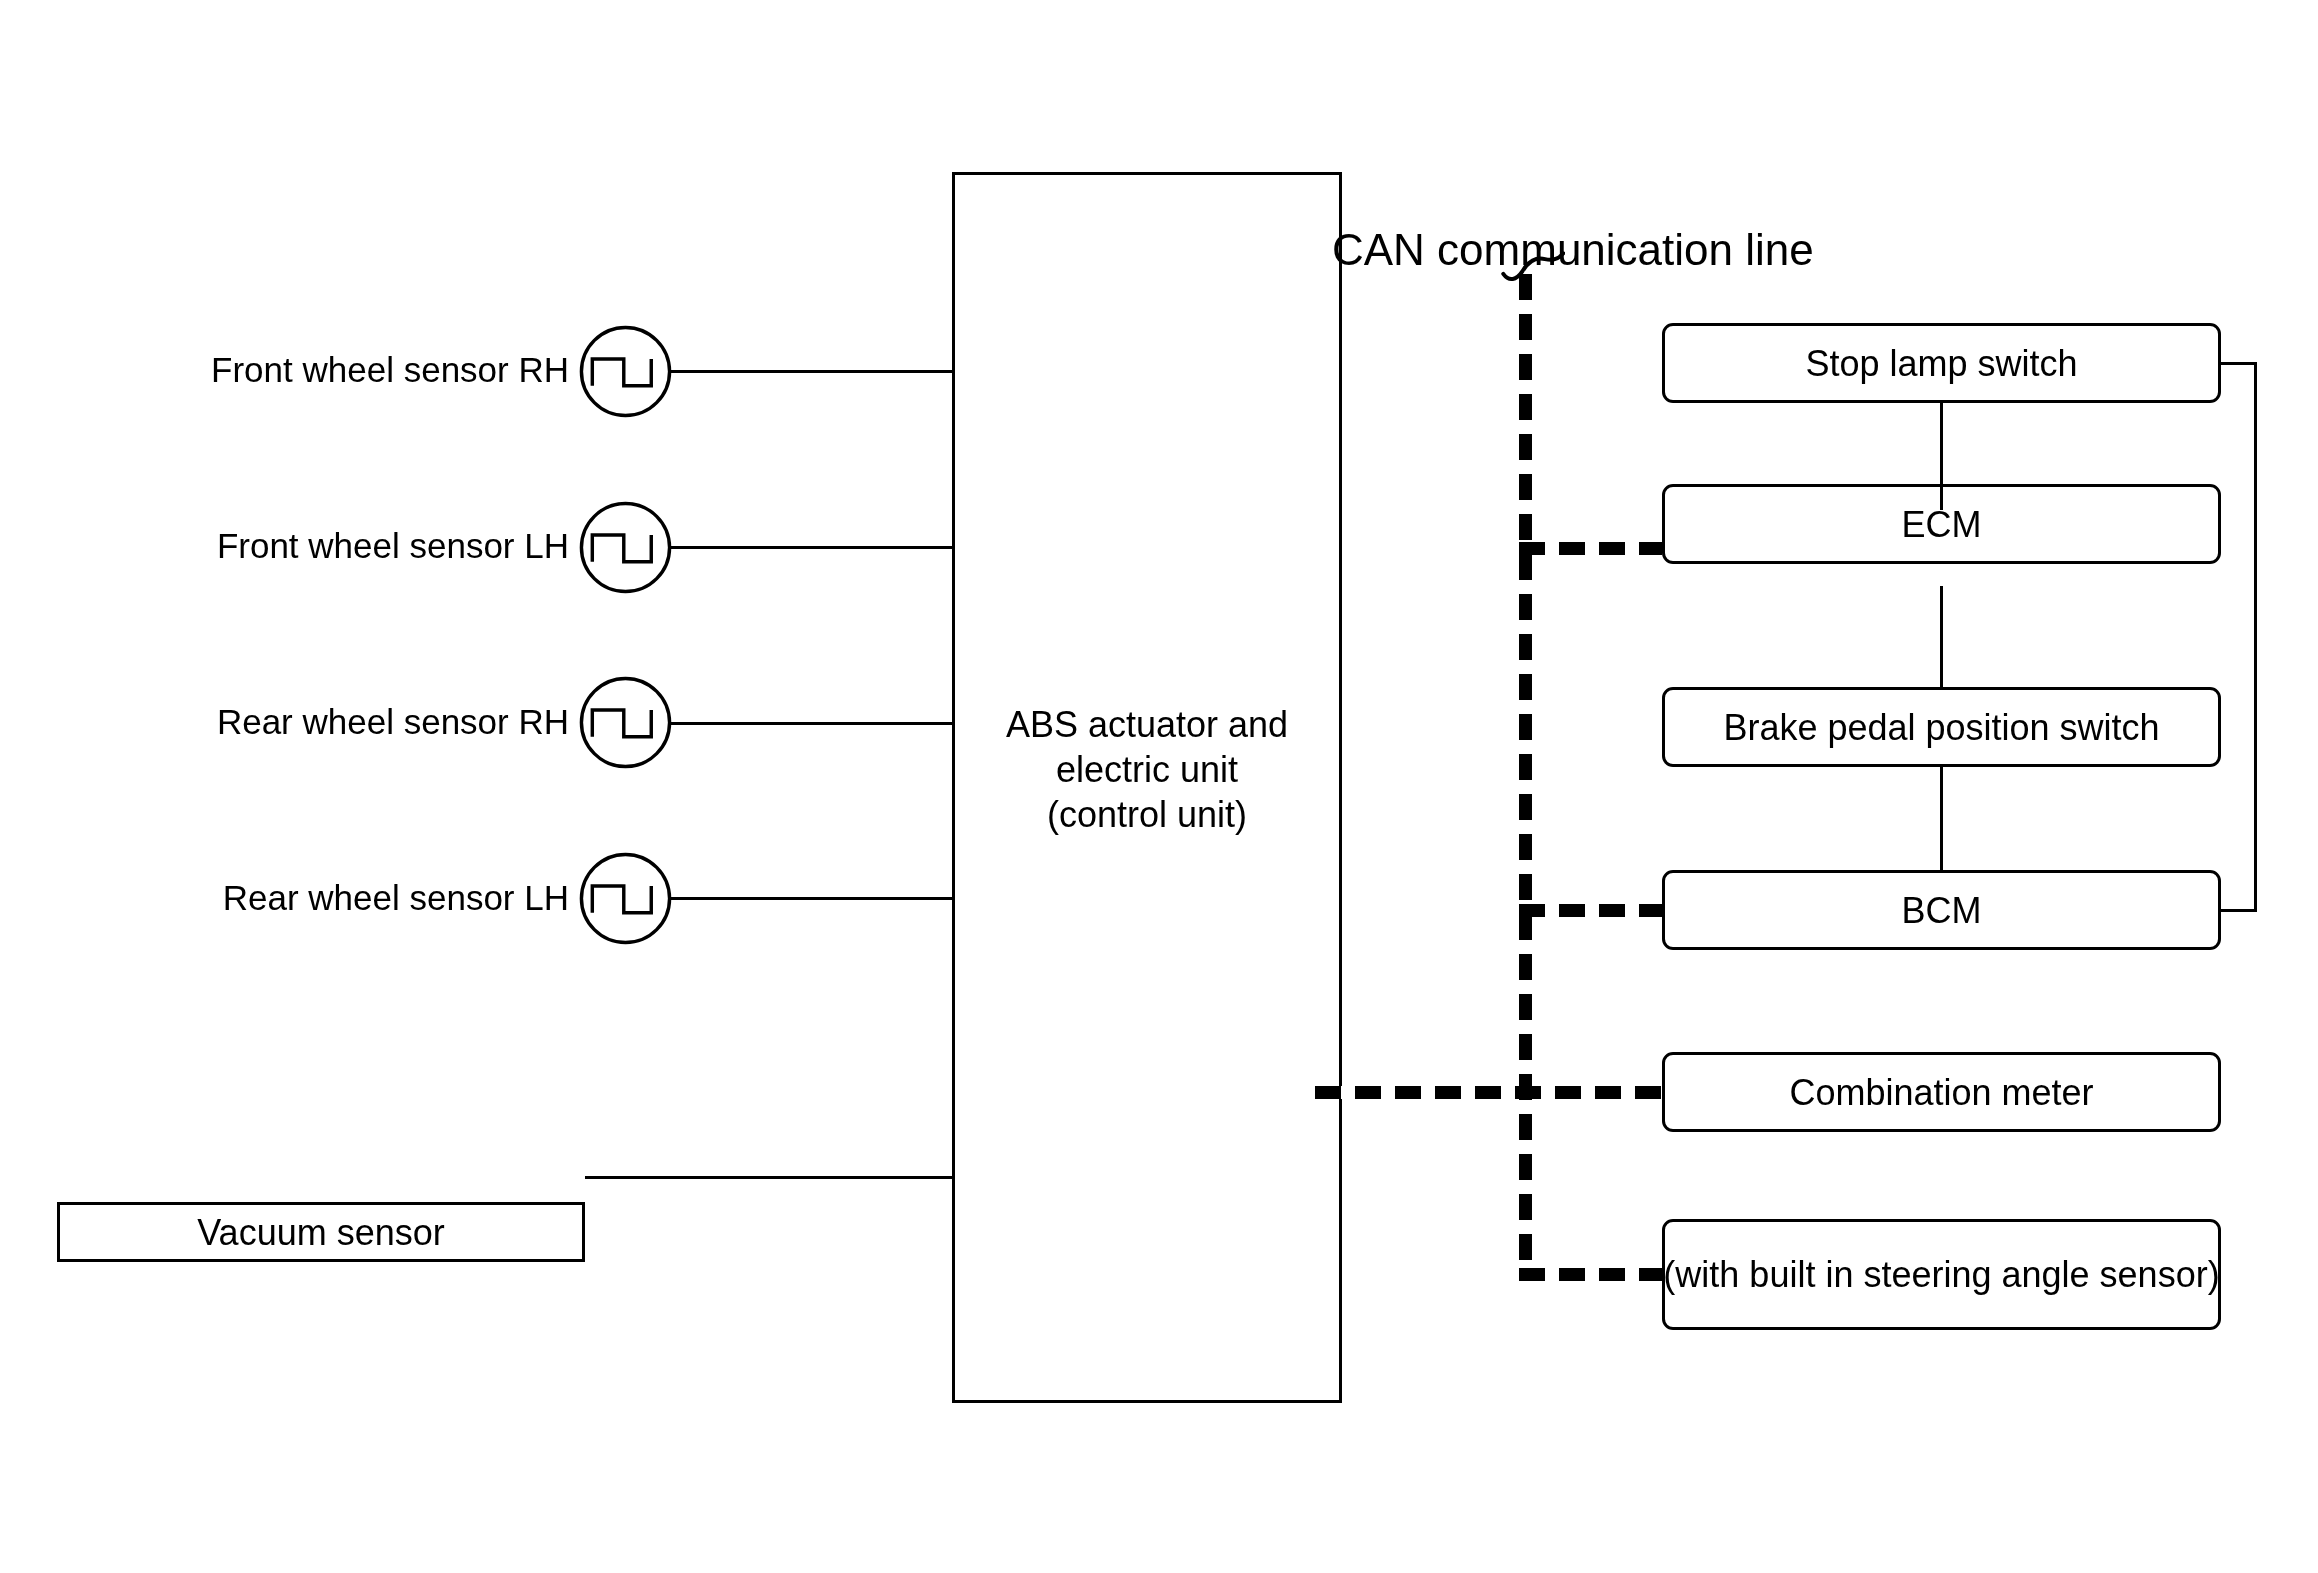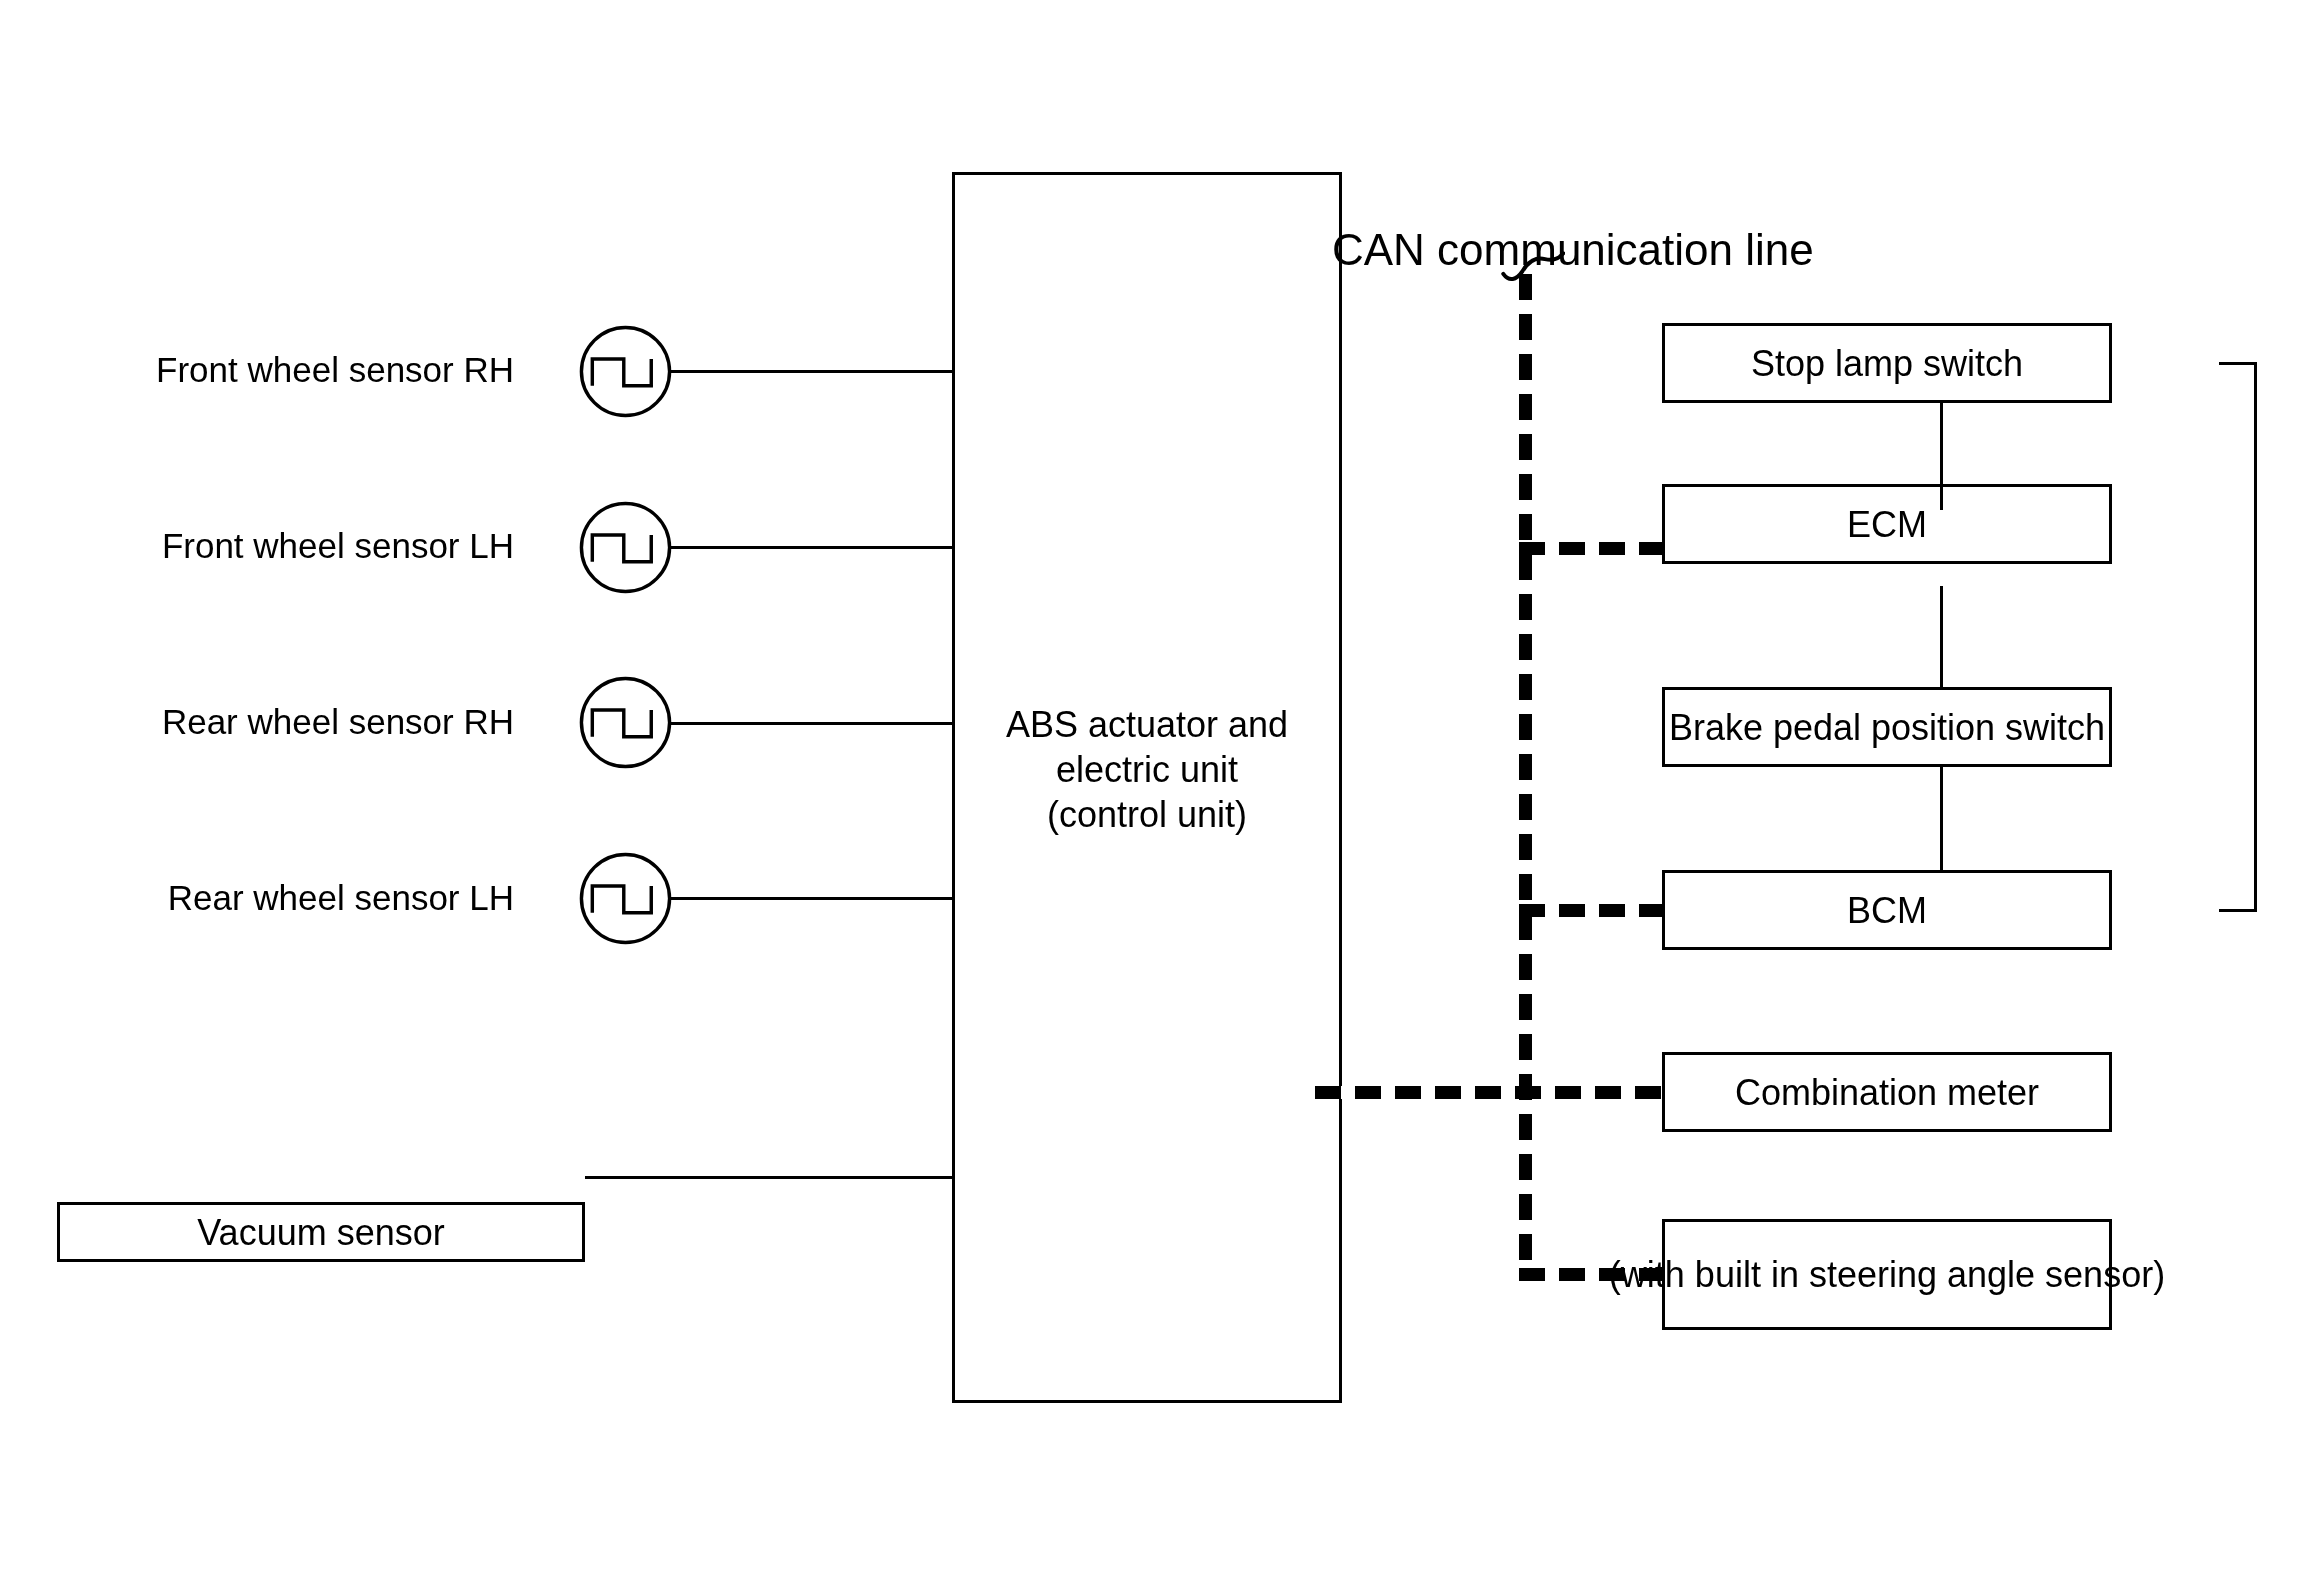--- a/index.html
+++ b/index.html
@@ -14,21 +14,21 @@
   #diagram {
     position: relative;
     width: 2319px;
     height: 1573px;
     background: #ffffff;
     overflow: hidden;
   }
   
   .sensor-label {
     position: absolute;
-    right: 1805px;
+    right: 1750px;
     transform: translateY(-53%);
     font-size: 35px;
     white-space: nowrap;
     text-align: center;
   }
   .free-label {
     position: absolute;
     font-size: 44px;
     white-space: nowrap;
   }
@@ -39,21 +39,21 @@
     border: 3.4px solid #000000;
     background: #ffffff;
     display: flex;
     flex-direction: column;
     align-items: center;
     justify-content: center;
     text-align: center;
     font-size: 36px;
     white-space: nowrap;
   }
-  .module-box { left: 1662px; width: 450px; height: 80px; }
+  .module-box { left: 1662px; width: 559px; height: 80px; border-radius: 11px; }
   .box .bline { line-height: 41px; }
   
   .hwire { position: absolute; height: 2.9px; background: #000000; }
   .vwire { position: absolute; width: 2.9px; background: #000000; }
   
   .can-v {
     position: absolute;
     width: 12.6px;
     background: repeating-linear-gradient(180deg, #000000 0 26px, #ffffff 26px 40px);
   }

